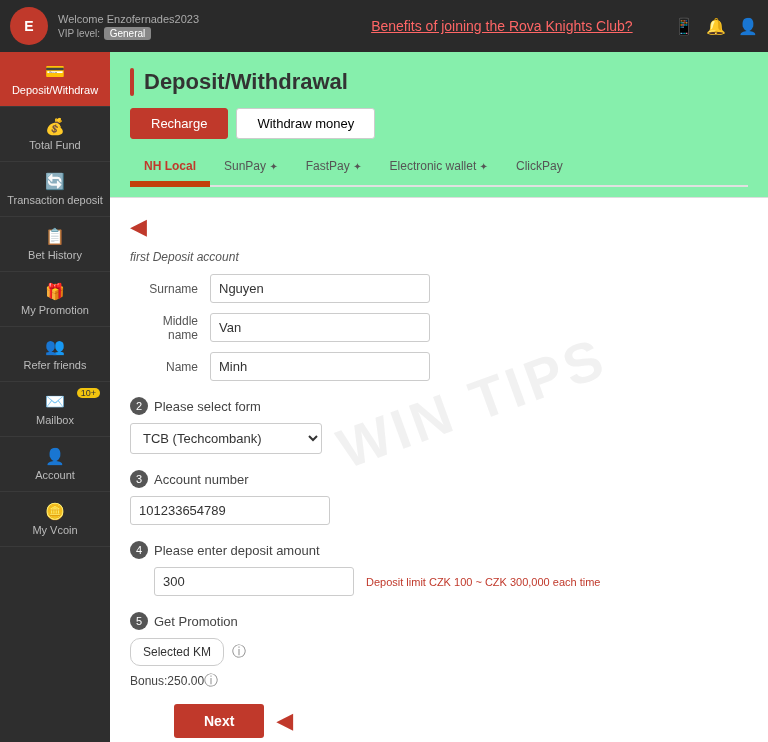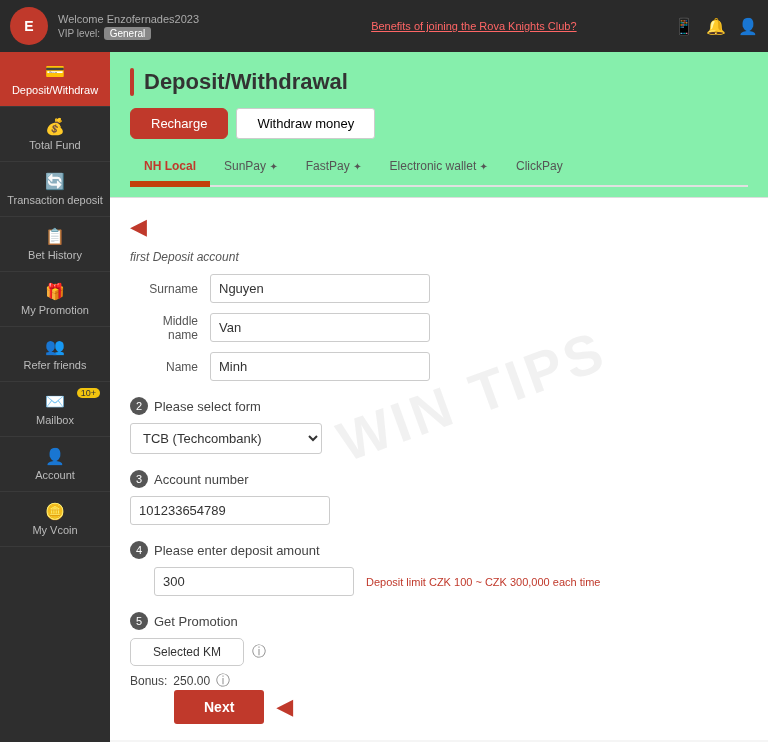--- a/index.html
+++ b/index.html
@@ -29,21 +29,21 @@
       background: #888;
       color: #fff;
       font-size: 10px;
       padding: 1px 6px;
       border-radius: 3px;
       margin-top: 2px;
       display: inline-block;
     }
     .top-bar .promo-link {
       color: #ff6666;
-      font-size: 11px;
+      font-size: 14px;
       text-decoration: underline;
       margin-left: 10px;
       flex: 1;
     }
     .top-bar .icons {
       display: flex; gap: 12px; align-items: center;
       color: #ccc; font-size: 16px;
     }
 
     
@@ -123,21 +123,20 @@
       border: 1px solid #ccc;
       background: #fff;
       cursor: pointer;
       font-size: 13px;
       border-radius: 3px;
     }
     .tab-btn.active {
       background: #c0392b;
       color: #fff;
       border-color: #c0392b;
-      border-radius: 6px;
     }
 
     .sub-tabs {
       display: flex; gap: 0; border-bottom: 2px solid #e0e0e0;
     }
     .sub-tab {
       padding: 8px 14px;
       cursor: pointer;
       font-size: 12px;
       color: #555;
@@ -236,37 +235,37 @@
     .deposit-limit-note {
       color: #c0392b;
       font-size: 11px;
       margin-left: 12px;
     }
 
     .promotion-row {
       display: flex; align-items: center; gap: 8px; margin-bottom: 6px;
     }
     .promotion-select-btn {
-      padding: 6px 22px;
+      padding: 6px 12px;
       border: 1px solid #ccc;
       background: #fff;
-      border-radius: 5px;
+      border-radius: 10px;
       font-size: 12px;
       cursor: pointer;
       color: #333;
     }
     .info-icon {
       color: #888;
       font-size: 14px;
       cursor: pointer;
     }
 
     .bonus-row {
-      display: flex; align-items: center; gap: 6px;
-      margin-top: 4px; 
+      display: flex; align-items: center; 
+      margin-top: 4px; margin-bottom: 14px;
     }
     .bonus-label { font-size: 12px; color: #444; }
     .bonus-value { font-size: 12px; color: #404040; font-weight: normal; }
 
     .next-row {
       display: flex; align-items: center; gap: 12px;
     }
     .next-btn {
       background: #c0392b;
       color: #fff;

